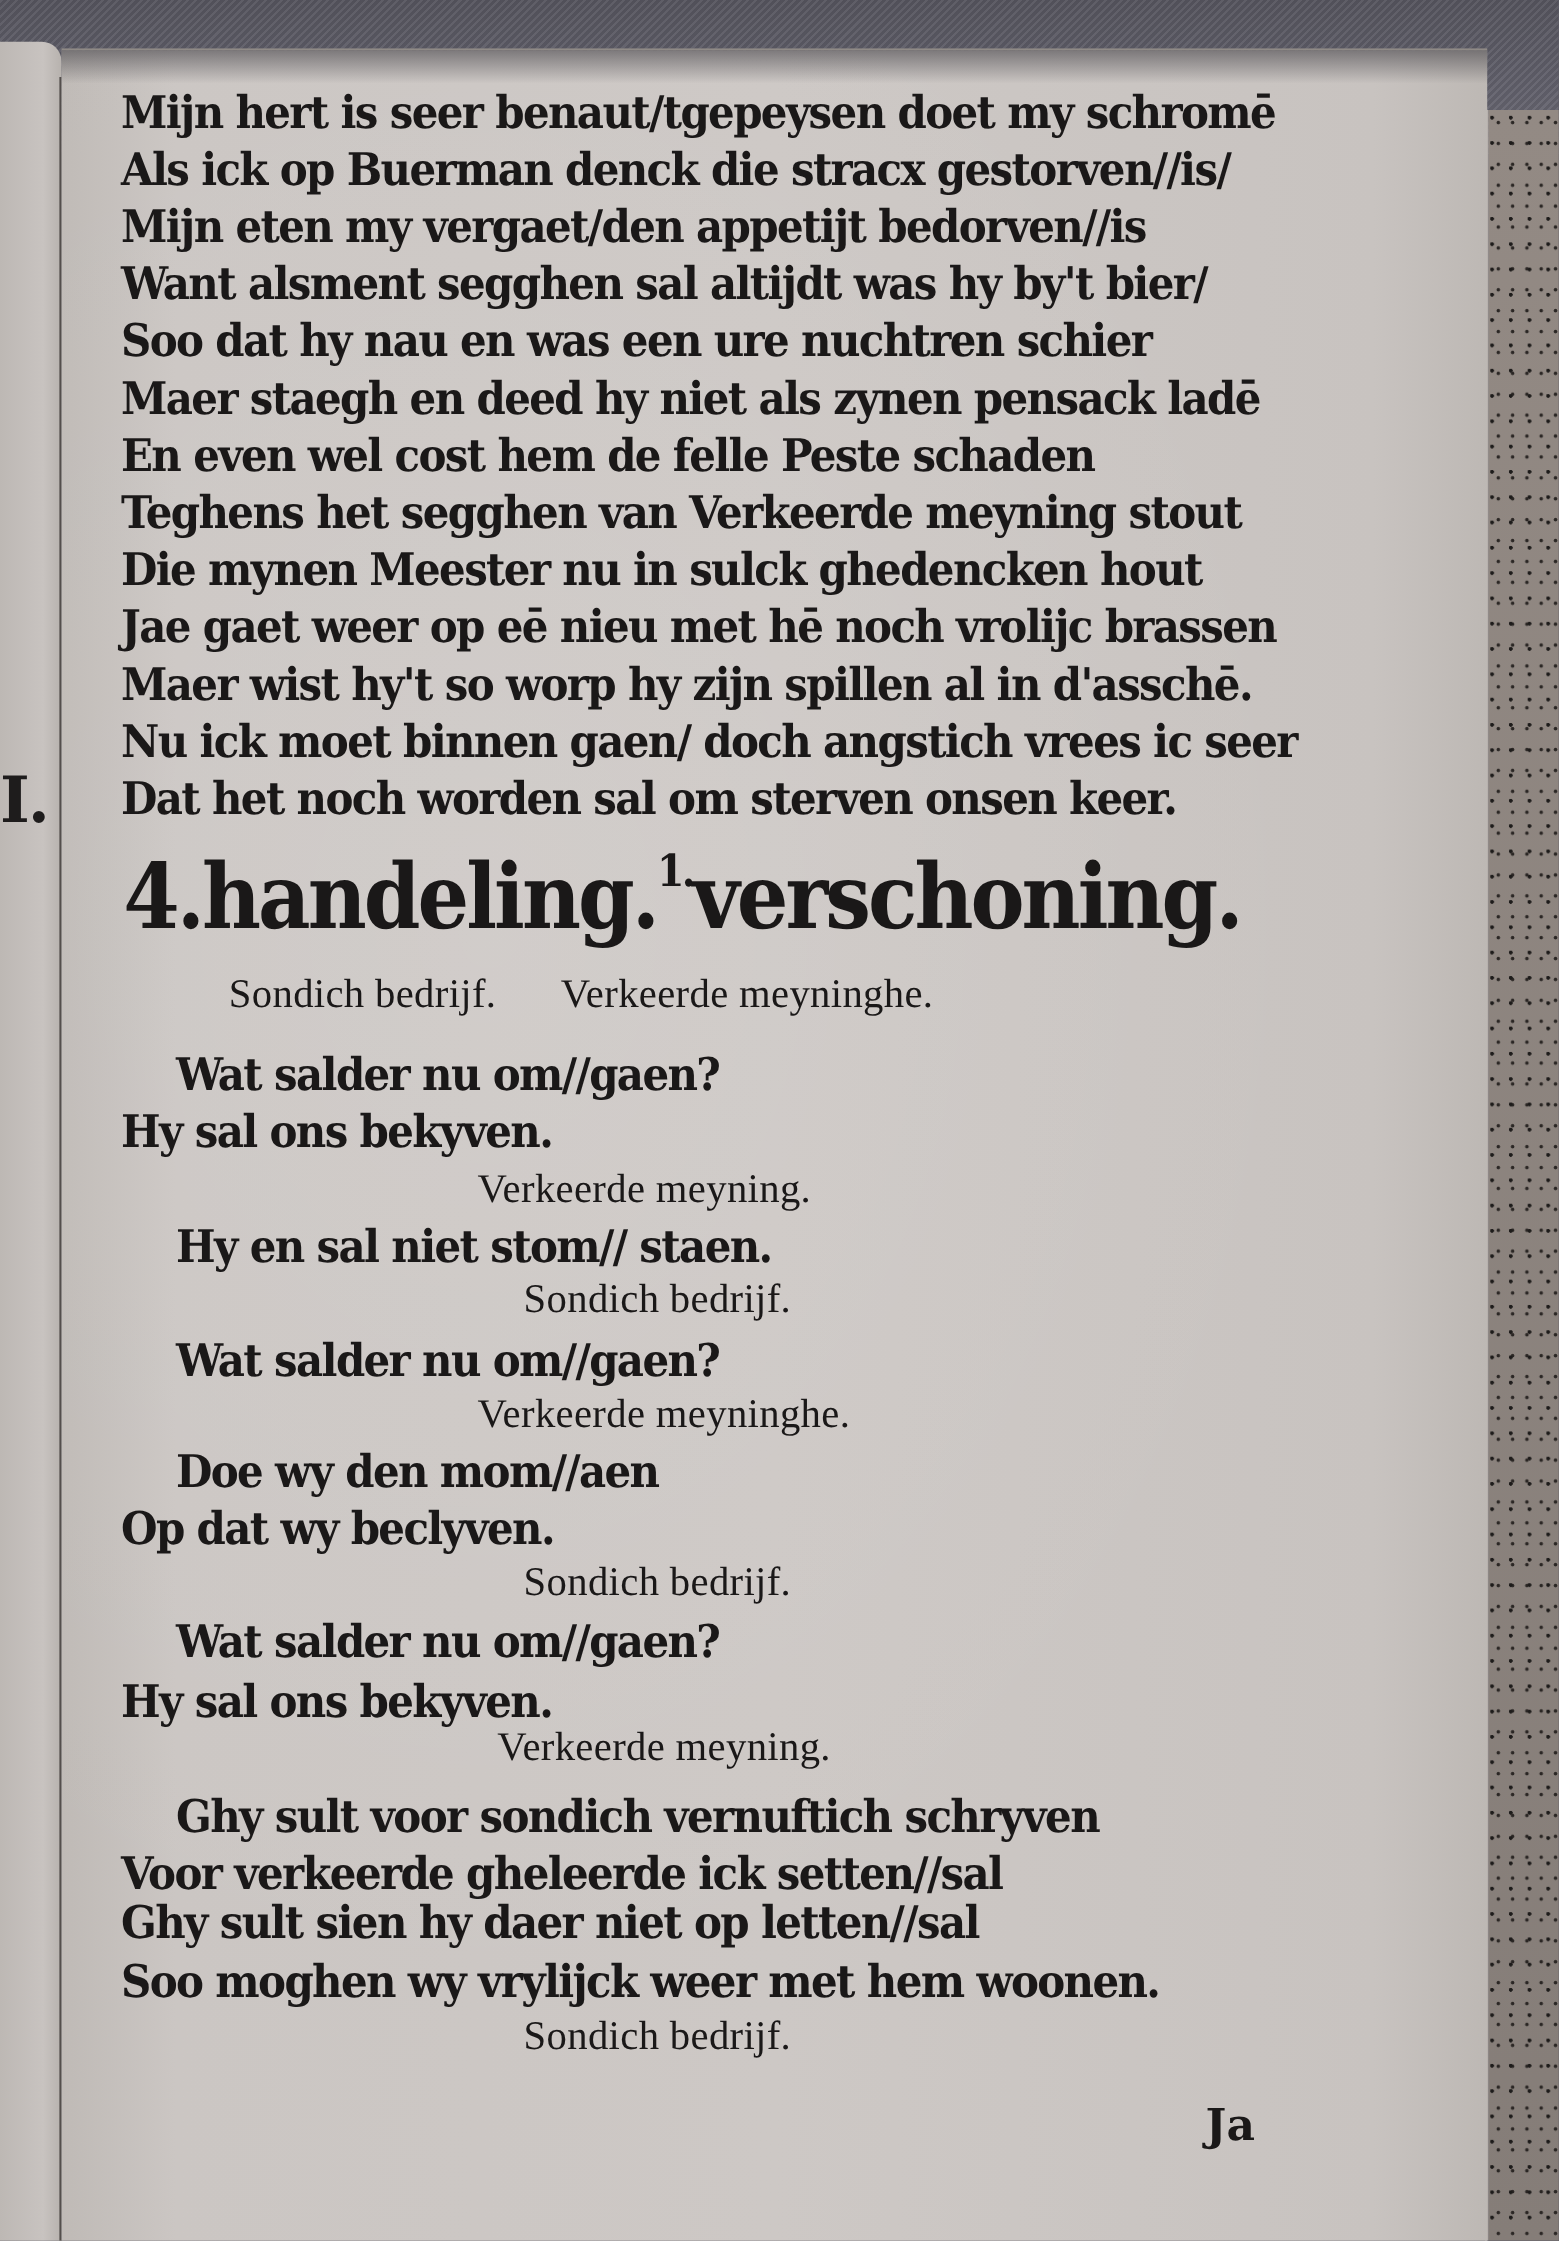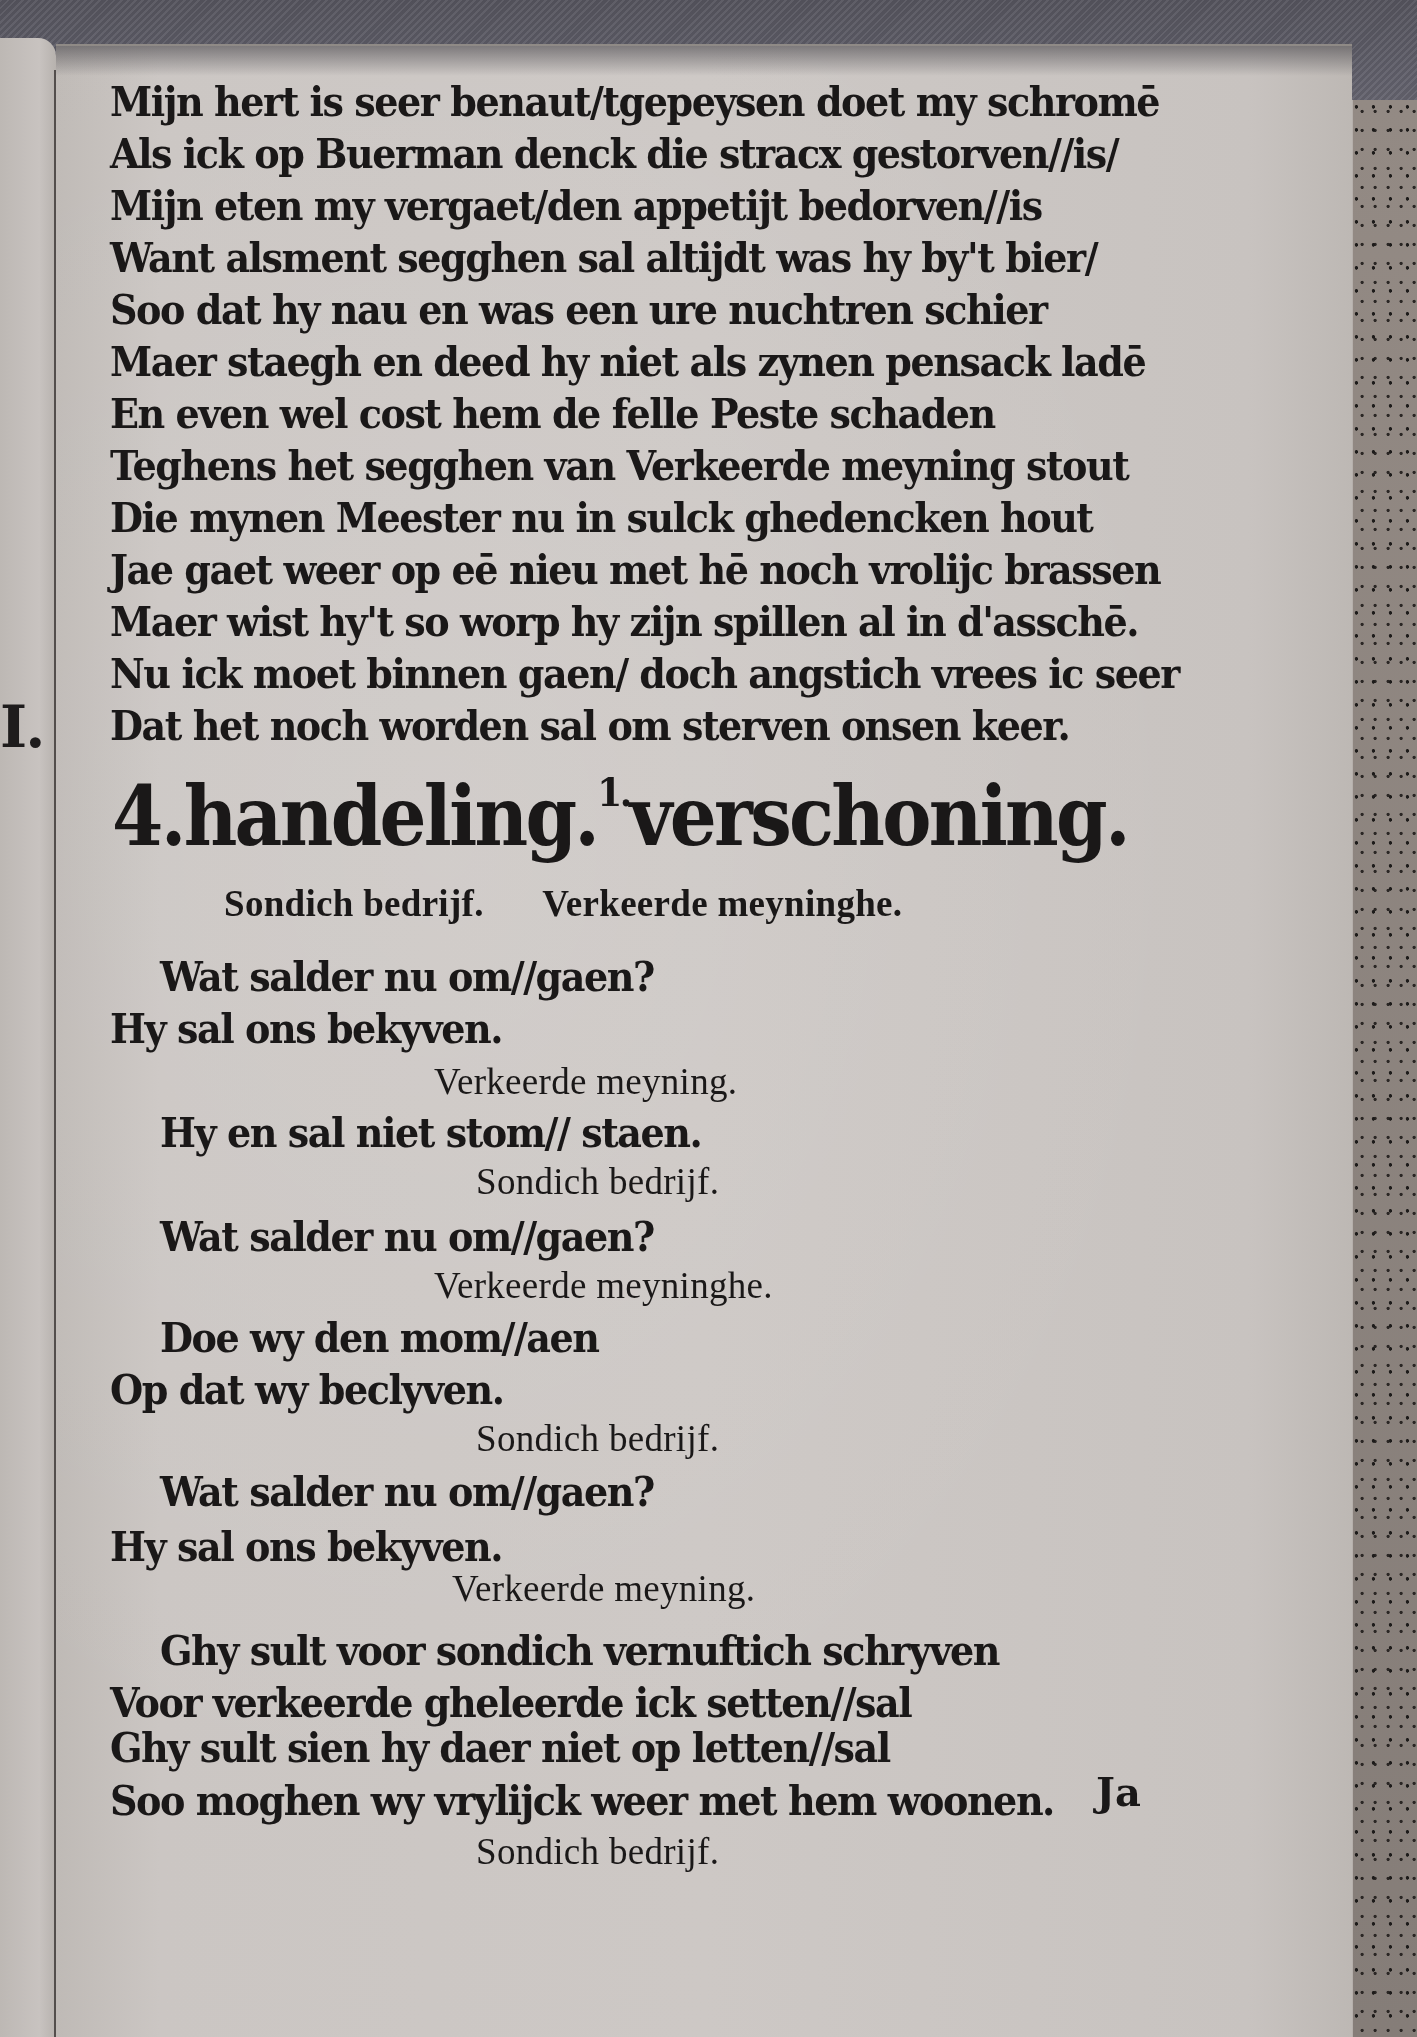--- a/index.html
+++ b/index.html
@@ -94,21 +94,21 @@
     <div class="line bl" style="left:54px; top:500px;">Jae gaet weer op eē nieu met hē noch vrolijc brassen</div>
     <div class="line bl" style="left:54px; top:552px;">Maer wist hy't so worp hy zijn spillen al in d'asschē.</div>
     <div class="line bl" style="left:54px; top:604px;">Nu ick moet binnen gaen/ doch angstich vrees ic seer</div>
     <div class="line bl" style="left:54px; top:656px;">Dat het noch worden sal om sterven onsen keer.</div>
   </div>
 
   <div class="line heading" style="left:56px; top:722px;">
     <span>4.</span><span>handeling.</span><span style="font-size:40px; vertical-align:top;">1.</span><span>verschoning.</span>
   </div>
 
-  <div class="line roman" style="left:168px; top:836px;font-weight:bold;">
+  <div class="line roman" style="left:152px; top:836px;">
     <span>Sondich bedrijf.</span>
     <span style="display:inline-block; width:40px;"></span>
     <span>Verkeerde meyninghe.</span>
   </div>
 
   <div>
     <div class="line bl" style="left:104px; top:907px;">Wat salder nu om//gaen?</div>
     <div class="line bl" style="left:54px;  top:959px;">Hy sal ons bekyven.</div>
     <div class="line roman" style="left:378px; top:1014px;">Verkeerde meyning.</div>
     <div class="line bl" style="left:104px; top:1063px;">Hy en sal niet stom// staen.</div>
@@ -121,14 +121,14 @@
     <div class="line bl" style="left:104px; top:1422px;">Wat salder nu om//gaen?</div>
     <div class="line bl" style="left:54px;  top:1477px;">Hy sal ons bekyven.</div>
     <div class="line roman" style="left:396px; top:1521px;">Verkeerde meyning.</div>
     <div class="line bl" style="left:104px; top:1581px;">Ghy sult voor sondich vernuftich schryven</div>
     <div class="line bl" style="left:54px;  top:1633px;">Voor verkeerde gheleerde ick setten//sal</div>
     <div class="line bl" style="left:54px;  top:1678px;">Ghy sult sien hy daer niet op letten//sal</div>
     <div class="line bl" style="left:54px;  top:1731px;">Soo moghen wy vrylijck weer met hem woonen.</div>
     <div class="line roman" style="left:420px; top:1784px;">Sondich bedrijf.</div>
   </div>
 
-  <div class="line catchword" style="left:1040px; top:1722px;">Ja</div>
+  <div class="line catchword" style="left:1040px; top:1862px;">Ja</div>
 </div>
 
 </body></html>

